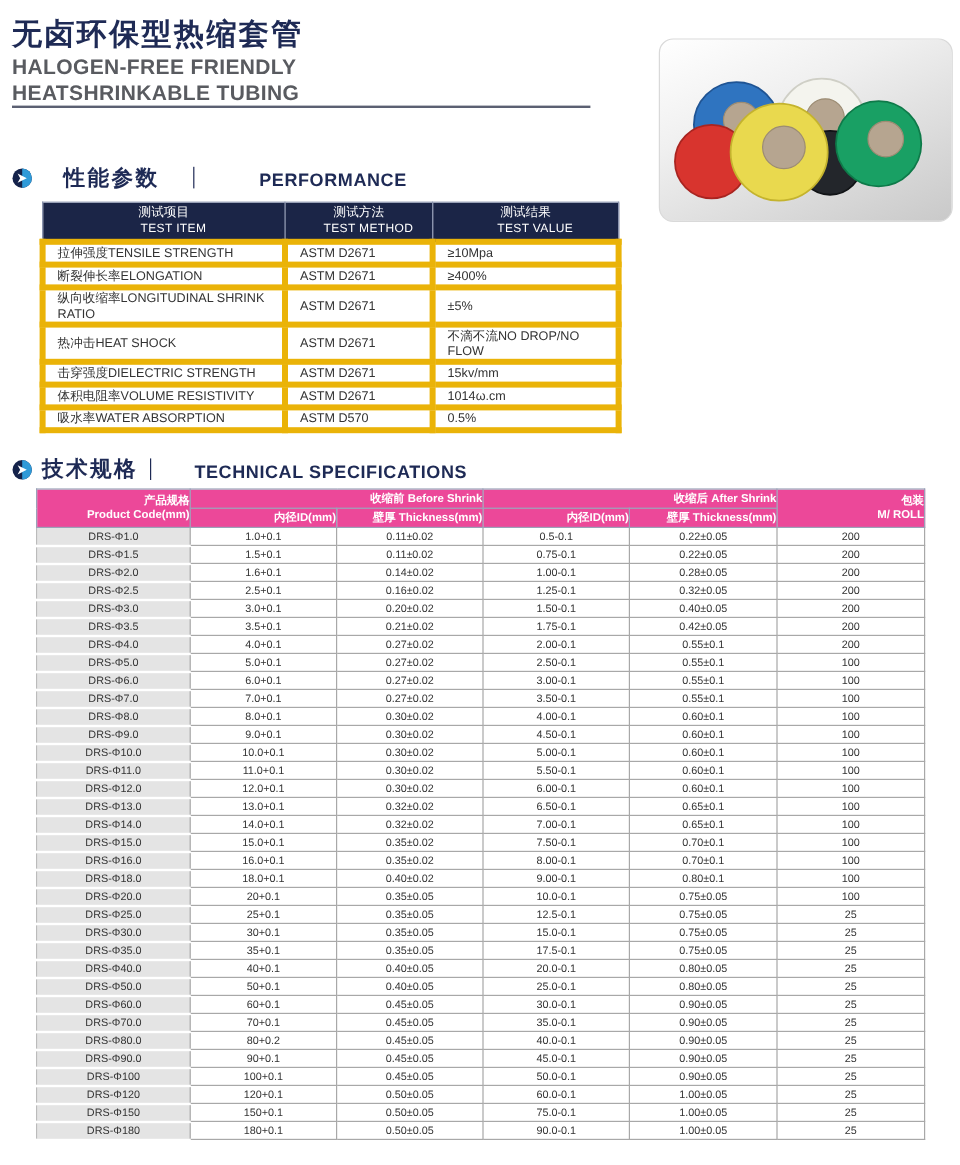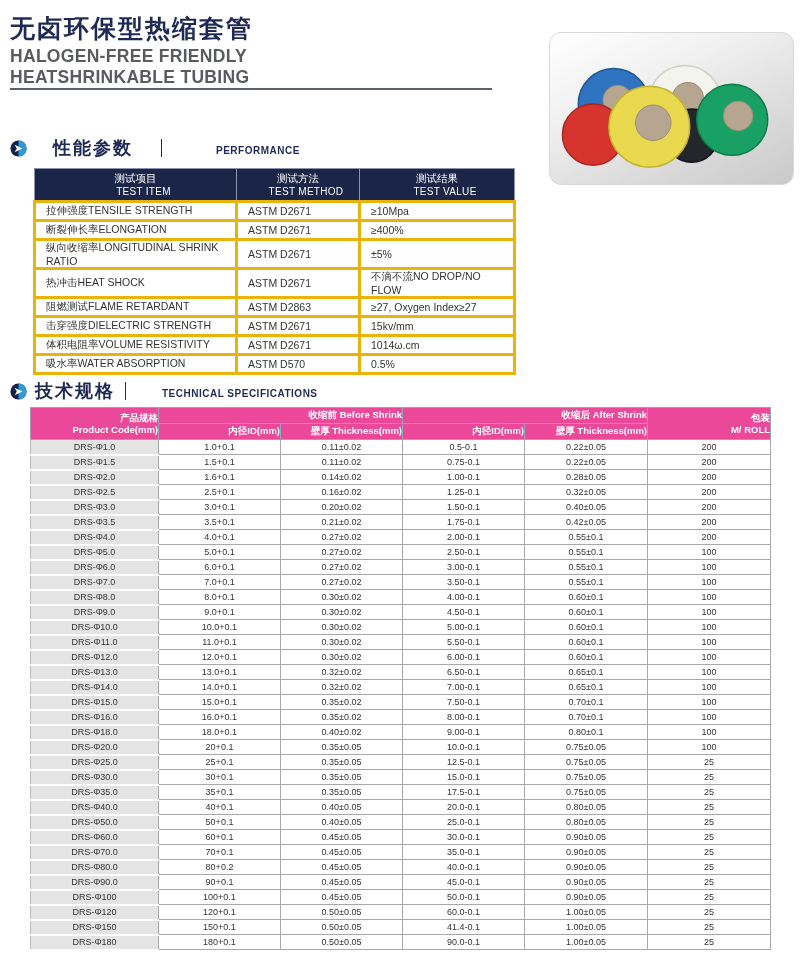--- a/index.html
+++ b/index.html
@@ -31,36 +31,36 @@
     overflow:hidden;
   }
   .product-photo svg { display:block; width:100%; height:100%; }
   
   .section-header { position:absolute; left:10px; display:flex; align-items:center; }
   .section-header.performance { top:136px;gap:18px; }
   .section-header.specs { top:379px; }
   .section-icon { width:17px; height:17px; margin-right:8px; flex:0 0 auto; }
   .section-cn { font-size:18px; font-weight:bold; color:#1e2a55; letter-spacing:2px; }
   .section-sep { width:1px; height:18px; background:#1e2a55; margin:0 8px 0 10px; }
-  .section-en { font-size:10px; font-weight:bold; color:#1e2a55; letter-spacing:0.5px; margin-top:4px;padding-left:28px; }
+  .section-en { font-size:15px; font-weight:bold; color:#1e2a55; letter-spacing:0.5px; margin-top:4px;padding-left:28px; }
   
   table { border-collapse:collapse; table-layout:fixed; }
   th { color:#fff; font-weight:normal; }
   
   .perf-table {
     position:absolute; left:33px; top:168px; width:480px;
   }
   .perf-table th {
     background:#1b2547; border:1px solid #8a93ad;
     font-size:10.5px; height:33px; line-height:13px; text-align:center;
   }
   .perf-table th .h-cn { display:block; font-size:10.5px; }
   .perf-table th .h-en { display:block; font-size:10px; letter-spacing:0.3px;padding-left:16px; }
   .perf-table td {
-    border:3px solid #eab308; height:19px; font-size:10.5px;
+    border:5px solid #eab308; height:19px; font-size:10.5px;
     text-align:left; padding-left:10px; color:#333; background:#fff;
   }
   
   .spec-table {
     position:absolute; left:30px; top:407px; width:740px;
   }
   .spec-table th {
     background:#ec4899; border:1px solid #9aa2b8;
     font-size:9.5px; height:16px; text-align:right; font-weight:bold;
   }
@@ -157,25 +157,20 @@
       </tr>
       <tr>
         <td>纵向收缩率LONGITUDINAL SHRINK RATIO</td>
         <td>ASTM D2671</td>
         <td>±5%</td>
       </tr>
       <tr>
         <td>热冲击HEAT SHOCK</td>
         <td>ASTM D2671</td>
         <td>不滴不流NO DROP/NO FLOW</td>
-      </tr>
-      <tr>
-        <td>阻燃测试FLAME RETARDANT</td>
-        <td>ASTM D2863</td>
-        <td>≥27, Oxygen Index≥27</td>
       </tr>
       <tr>
         <td>击穿强度DIELECTRIC STRENGTH</td>
         <td>ASTM D2671</td>
         <td>15kv/mm</td>
       </tr>
       <tr>
         <td>体积电阻率VOLUME RESISTIVITY</td>
         <td>ASTM D2671</td>
         <td>1014ω.cm</td>
@@ -482,21 +477,21 @@
         <td>120+0.1</td>
         <td>0.50±0.05</td>
         <td>60.0-0.1</td>
         <td>1.00±0.05</td>
         <td>25</td>
       </tr>
       <tr>
         <td class="col0">DRS-Φ150</td>
         <td>150+0.1</td>
         <td>0.50±0.05</td>
-        <td>41.4-0.1</td>
+        <td>75.0-0.1</td>
         <td>1.00±0.05</td>
         <td>25</td>
       </tr>
       <tr>
         <td class="col0">DRS-Φ180</td>
         <td>180+0.1</td>
         <td>0.50±0.05</td>
         <td>90.0-0.1</td>
         <td>1.00±0.05</td>
         <td>25</td>

